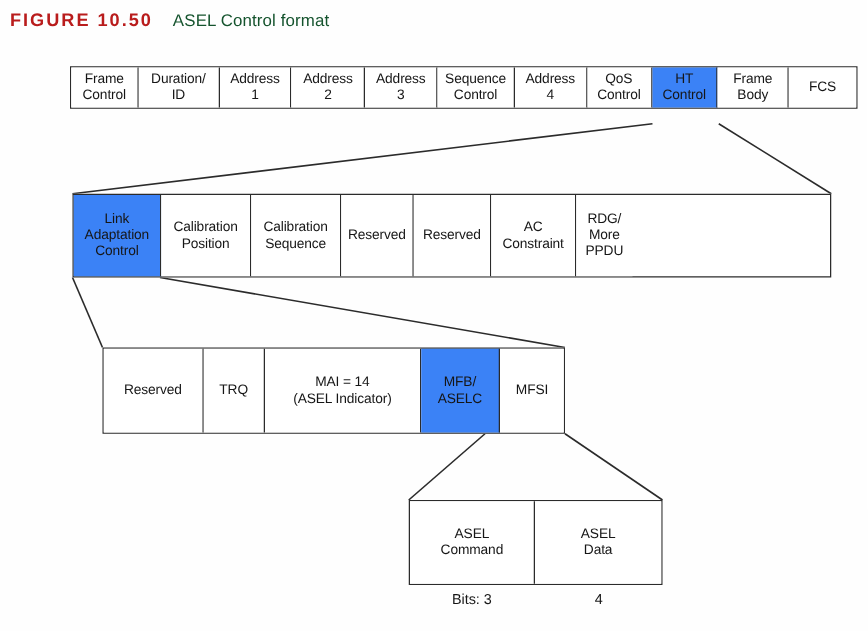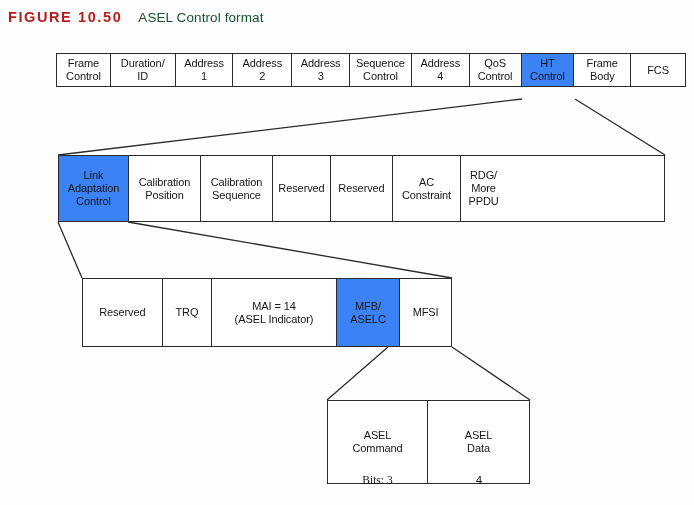--- a/index.html
+++ b/index.html
@@ -69,21 +69,21 @@
     top: 474px;
     width: 203px;
     display: flex;
   }
   .bits-row span {
     display: block;
     text-align: center;
     font-size: 11.5px;
     color: #161616;
   }
-  .bits-command { width: 101px; font-family: Liberation Serif, serif; }
+  .bits-command { width: 101px; }
   .bits-data { width: 102px; }
 </style>
 </head>
 <body>
 
 <div class="canvas">
 
   <div class="fig-title">
     <span class="fig-label">FIGURE 10.50</span><span class="fig-name">ASEL Control format</span>
   </div>
@@ -141,21 +141,21 @@
   <div class="frow" style="left:82px; top:278px; width:370px; height:69px;">
     <div class="cell" style="width:80px">Reserved</div>
     <div class="cell" style="width:50px">TRQ</div>
     <div class="cell" style="width:125px">MAI = 14
 (ASEL Indicator)</div>
     <div class="cell hl" style="width:64px">MFB/
 ASELC</div>
     <div class="cell" style="width:51px">MFSI</div>
   </div>
 
-  <div class="frow" style="left:327px; top:400px; width:203px; height:84px;">
+  <div class="frow" style="left:327px; top:400px; width:203px; height:68px;">
     <div class="cell" style="width:101px">ASEL
 Command</div>
     <div class="cell" style="width:102px">ASEL
 Data</div>
   </div>
 
   <div class="bits-row">
     <span class="bits-command">Bits: 3</span>
     <span class="bits-data">4</span>
   </div>

